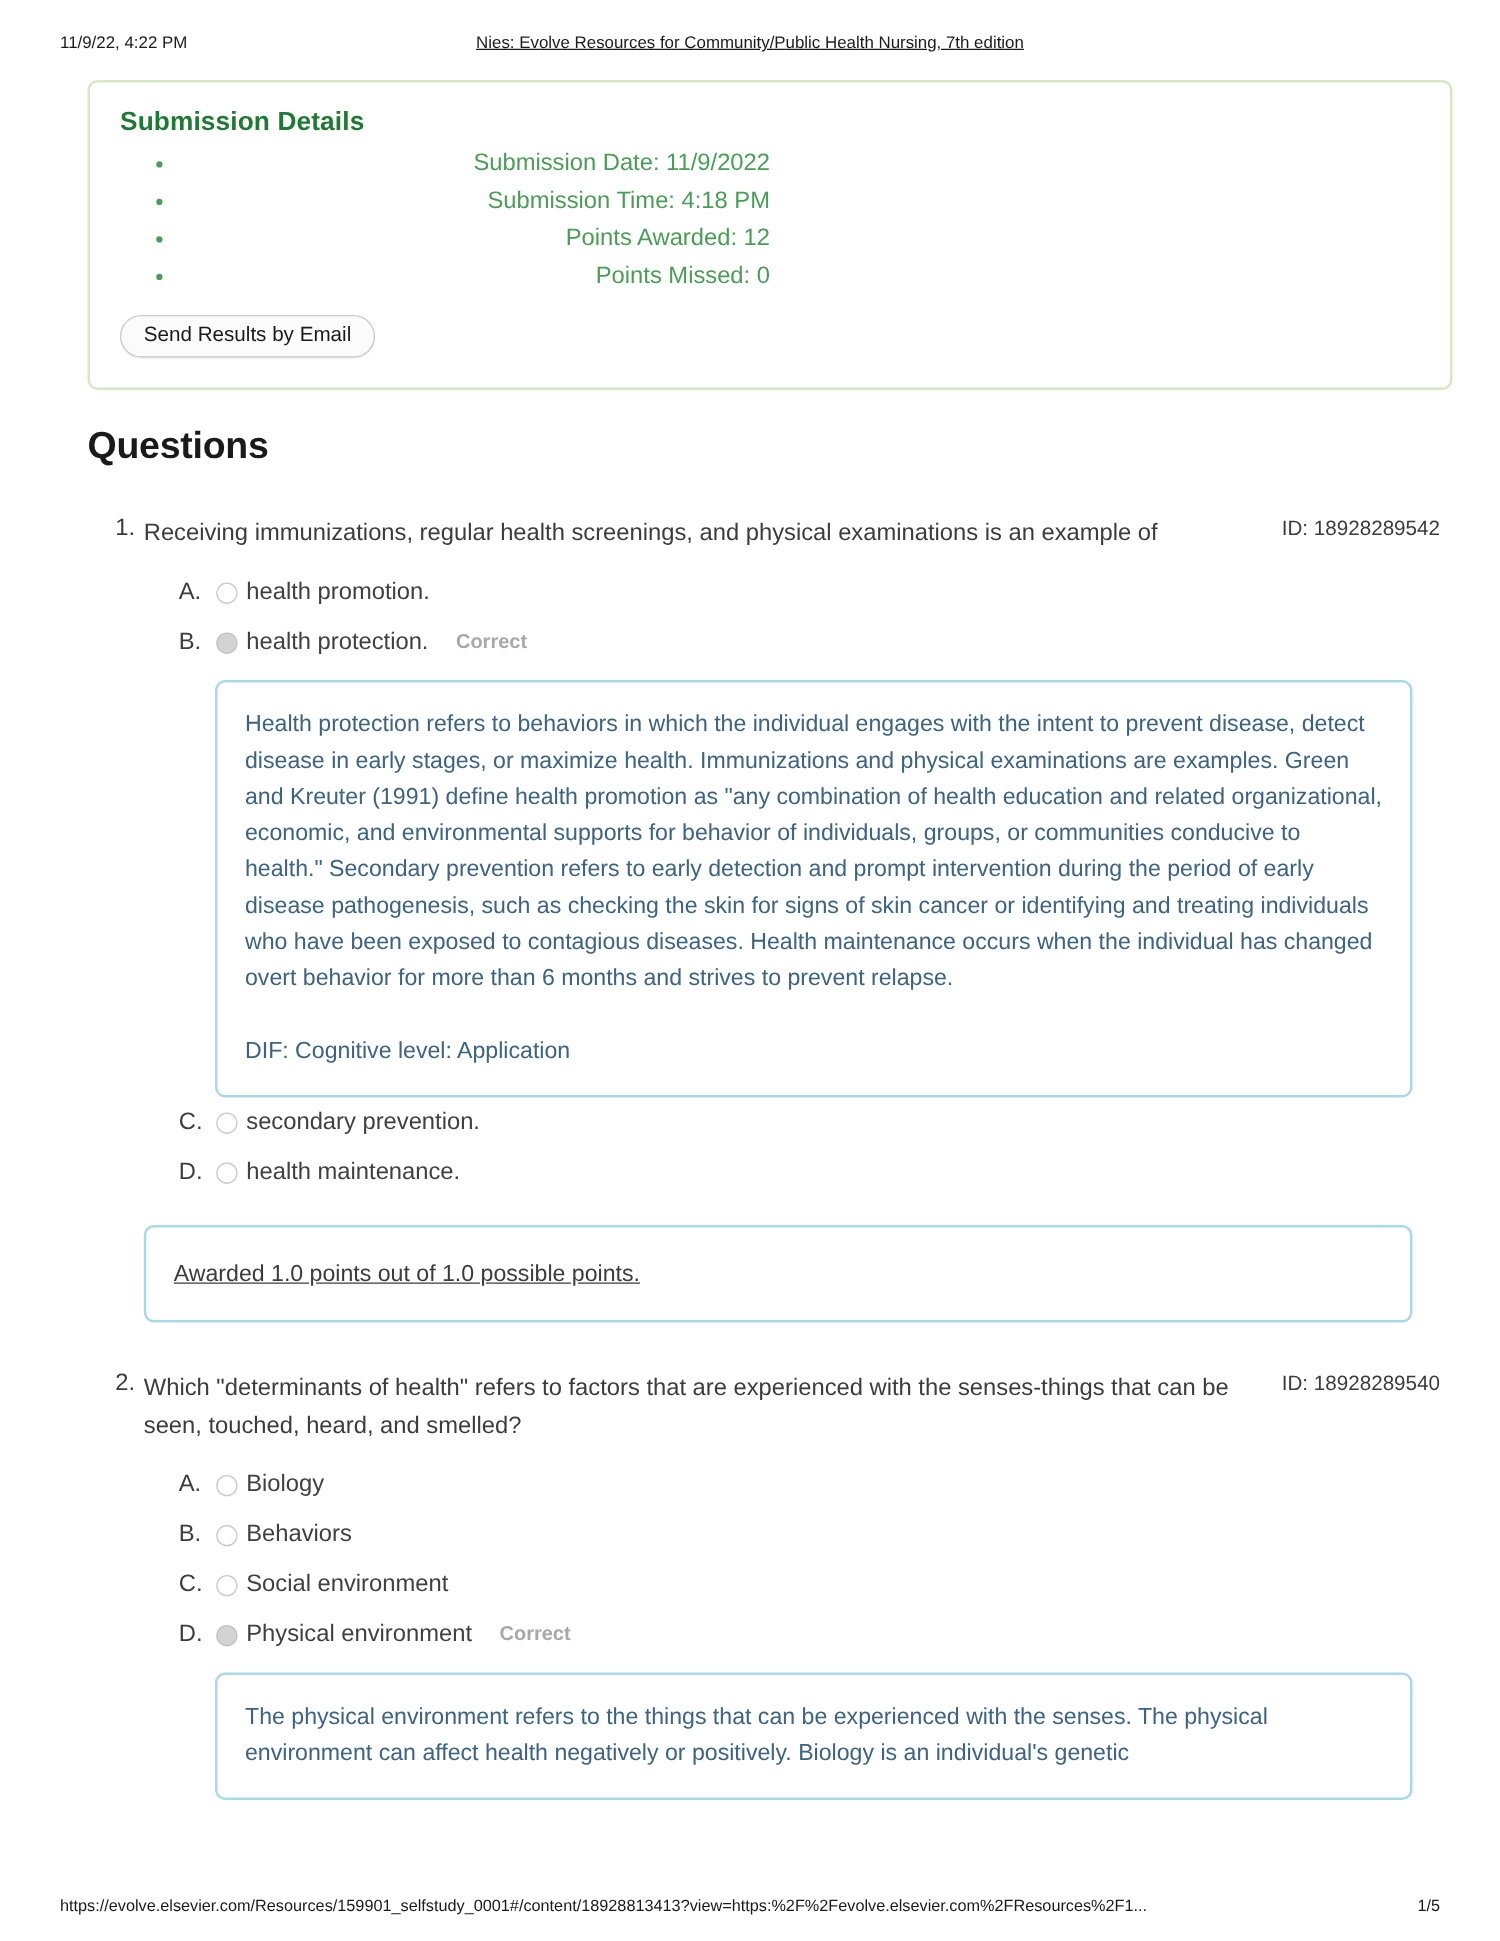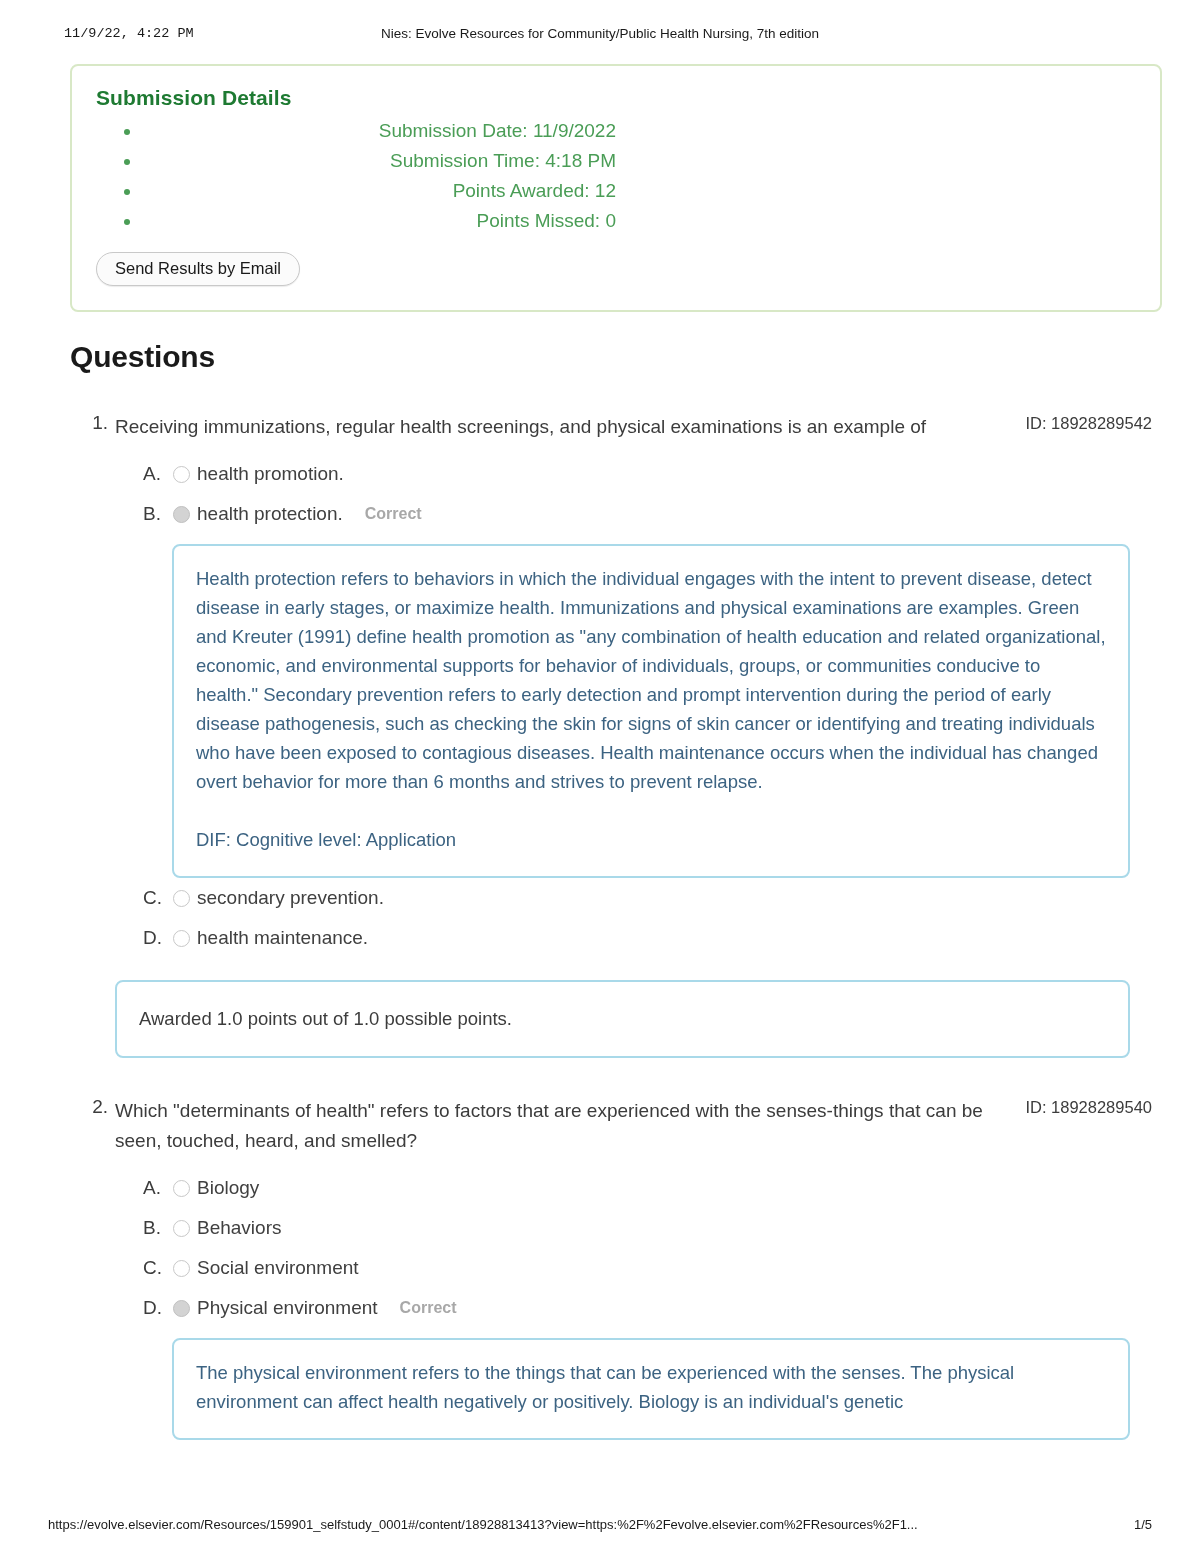--- a/index.html
+++ b/index.html
@@ -19,24 +19,24 @@
   
   .print-header {
     position: absolute;
     top: 26px;
     left: 48px;
     right: 48px;
     height: 20px;
     font-size: 13.5px;
     color: #1a1a1a;
   }
-  .print-header .ph-left { position: absolute; left: 16px; top: 0; white-space: nowrap; font-family: Liberation Mono, monospace; }
+  .print-header .ph-left { position: absolute; left: 0; top: 0; white-space: nowrap; }
   .print-header .ph-center {
     position: absolute; left: 0; right: 0; top: 0;
-    text-align: center; white-space: nowrap;
+    text-align: center; white-space: nowrap; text-decoration: underline;
   }
 
   
   .page {
     position: absolute;
     top: 64px;
     left: 0;
     width: 1200px;
   }
 
@@ -183,20 +183,21 @@
 
   
   .awarded {
     margin: 22px 70px 0 115px;
     border: 2px solid #a9d9e9;
     border-radius: 8px;
     padding: 26px 22px 26px 22px;
     box-sizing: border-box;
     font-size: 18.5px;
     color: #3c3c3c;
+    text-decoration: underline;
   }
 
   
   .print-footer {
     position: absolute;
     bottom: 16px;
     left: 48px;
     right: 48px;
     height: 20px;
     font-size: 13px;

